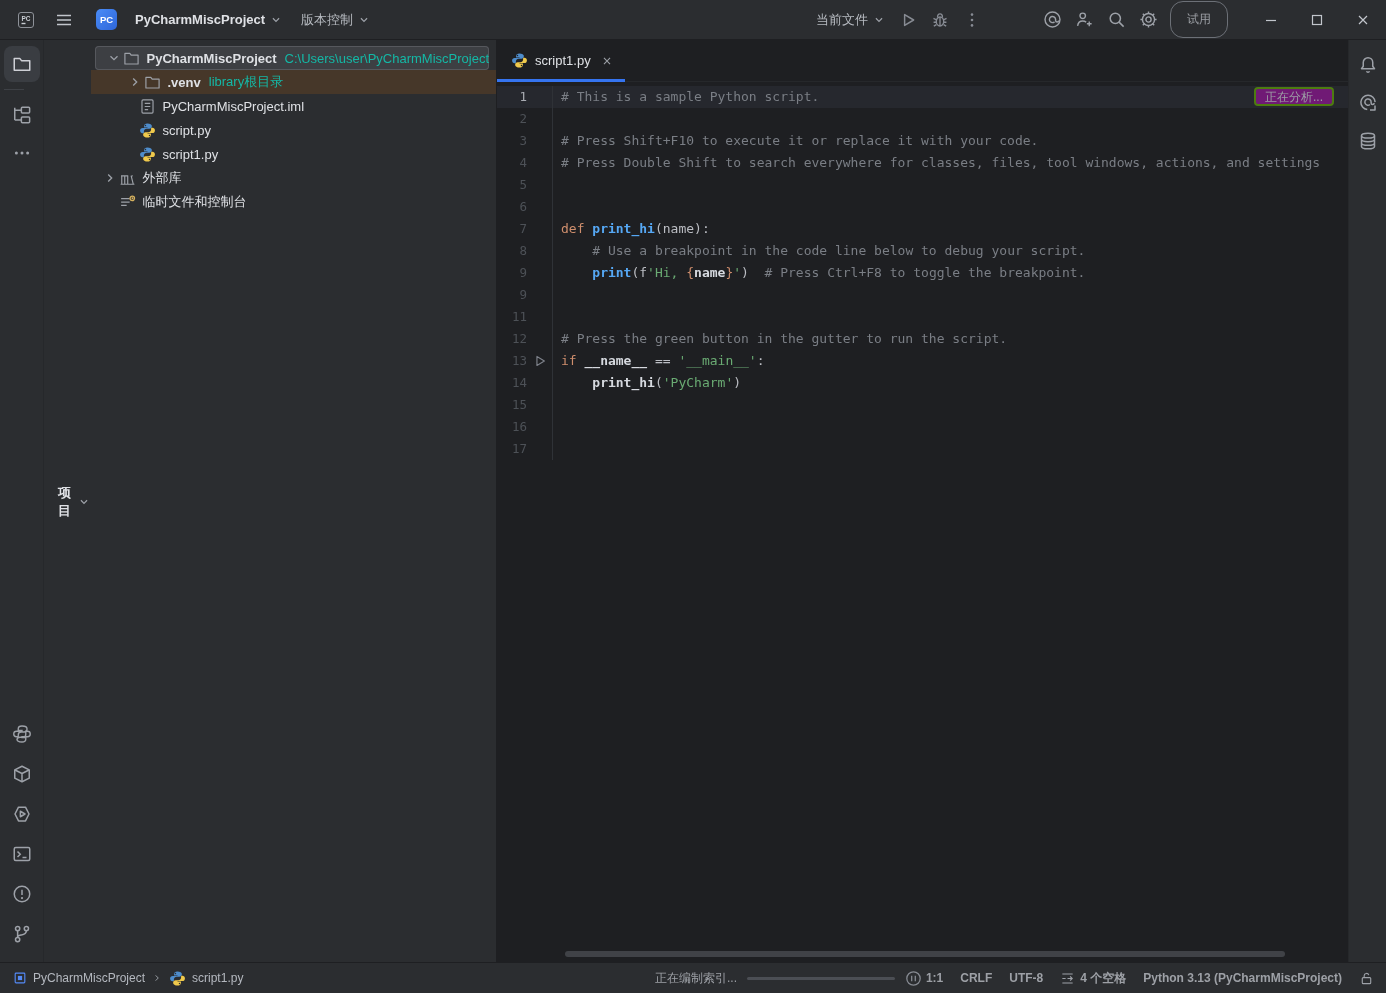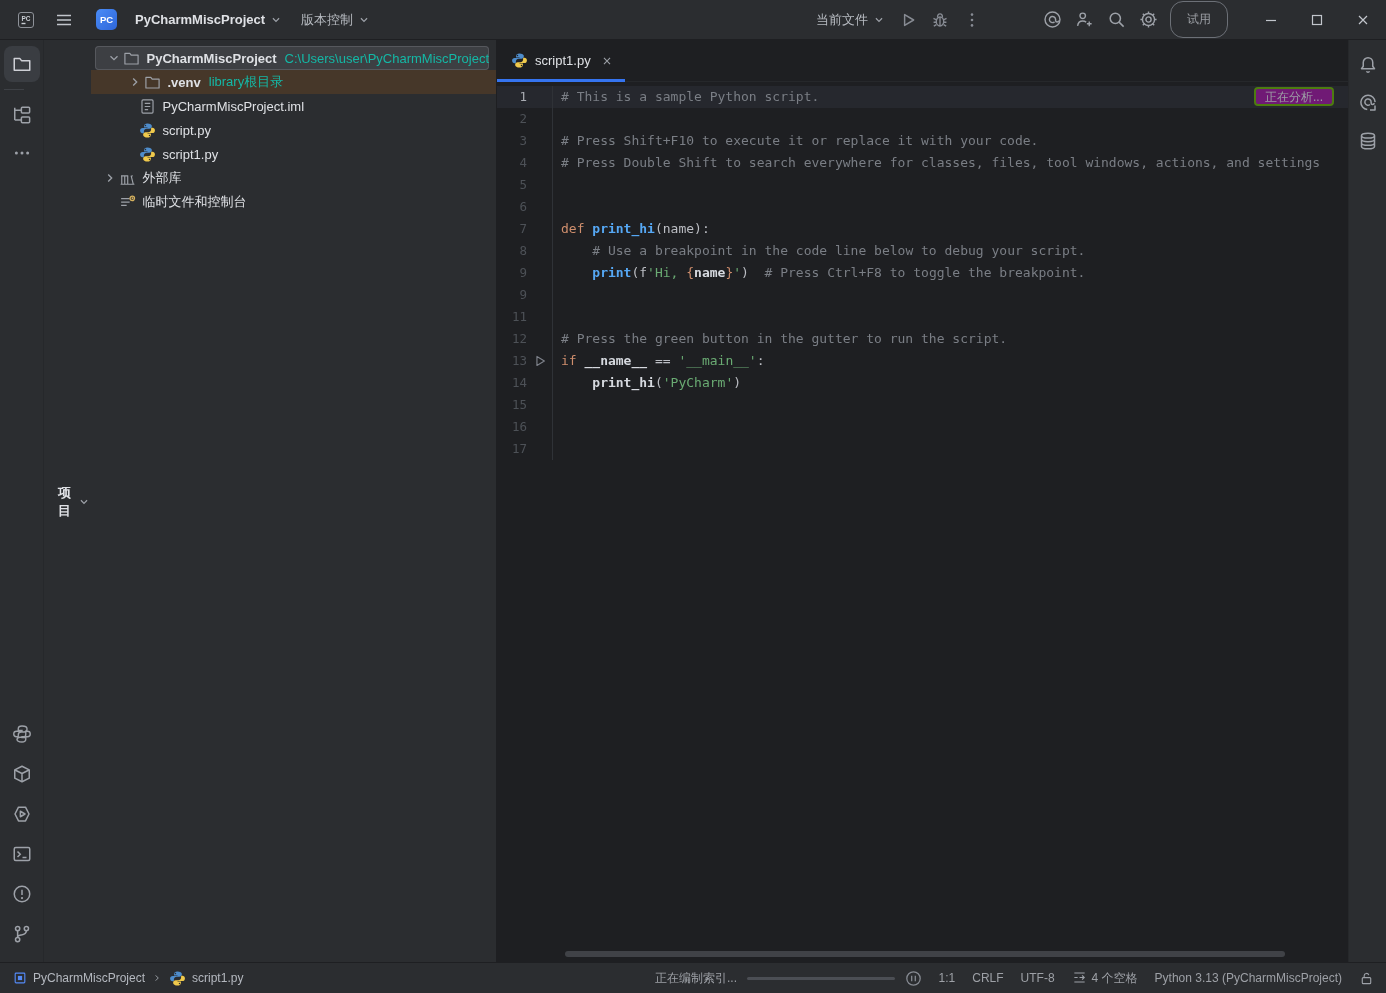--- a/index.html
+++ b/index.html
@@ -109,21 +109,21 @@
   #statusbar {
     height:31px; background:var(--statusbar-bg,#2B2D30); border-top:1px solid #1E1F22;
     display:flex; align-items:center; font-size:12px; color:#9DA0A6; position:relative;
   }
   #sb-breadcrumbs { display:flex; align-items:center; gap:6px; padding-left:13px; }
   .sb-crumb { display:flex; align-items:center; gap:6px; cursor:pointer; color:#B4B8BF; }
   #sb-indexing { position:absolute; left:655px; display:flex; align-items:center; gap:10px; }
   #sb-progress-track { width:148px; height:3px; border-radius:2px; background:#4B4E54; overflow:hidden; }
   #sb-progress-fill { height:100%; background:var(--accent,#3574F0); border-radius:2px; }
   #sb-right { display:flex; align-items:center; gap:17px; margin-left:auto; padding-right:12px; }
-  .sb-item { display:flex; align-items:flex-start; gap:5px; cursor:pointer; white-space:nowrap; }
+  .sb-item { display:flex; align-items:center; gap:5px; cursor:pointer; white-space:nowrap;font-weight:bold; }
 </style>
 </head>
 <body>
 
 <div id="app">
   <div id="titlebar">
     <div id="tb-left">
         <div class="tb-btn">
           <span class="icon">
             <svg width="18" height="18" viewBox="0 0 18 18">

